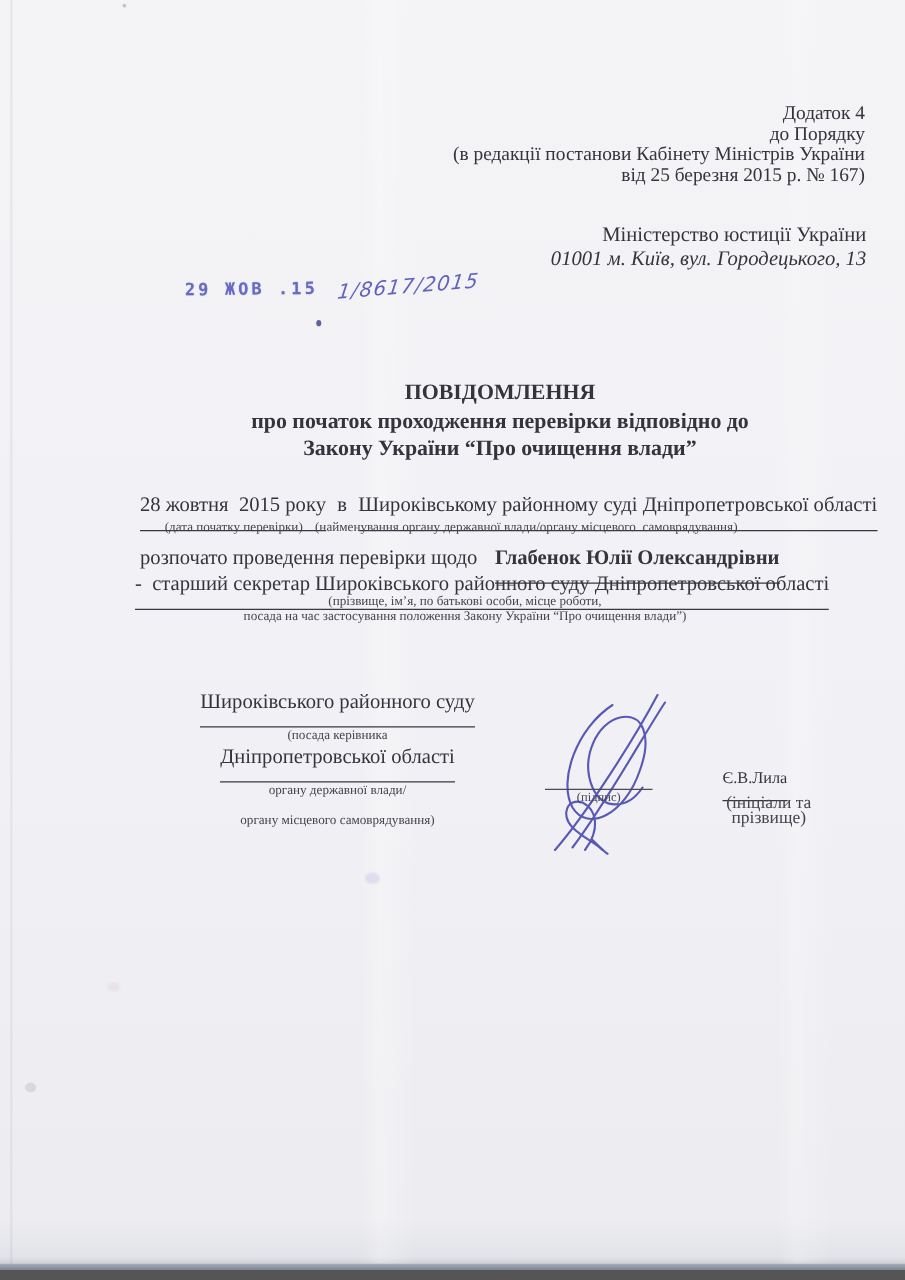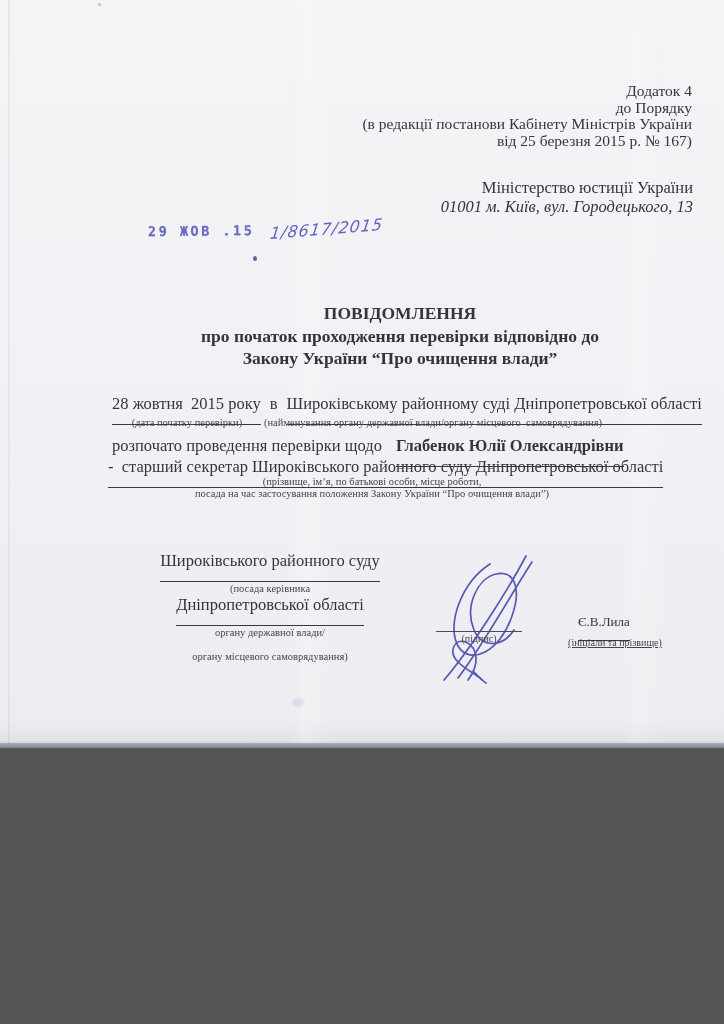--- a/index.html
+++ b/index.html
@@ -1,18 +1,18 @@
 <!DOCTYPE html>
 <html><head>
 <meta charset="utf-8">
 <style>
   html,body{margin:0;padding:0;background:#555;}
   .page{
     position:relative;
-    width:724px;height:748px;
+    width:724px;height:1016px;
     margin:0 auto;
     background:linear-gradient(180deg,#f4f4f7 0%,#f1f1f5 60%,#ededf1 96%,#e2e3e8 99%,#b9bdc5 100%);
     font-family:"Liberation Serif", serif;
     color:#36333c;
     overflow:hidden;
   }
   
   .edge-left{position:absolute;left:8px;top:0;width:2px;height:100%;background:rgba(130,130,150,.10);}
   .edge-bottom{position:absolute;left:0;bottom:0;width:100%;height:5px;background:linear-gradient(180deg,#aab0ba,#7e838d);}
   .streaks{position:absolute;inset:0;background:
@@ -28,32 +28,32 @@
   .ministry{top:179px;right:31px;text-align:right;font-size:16.5px;line-height:18.5px;}
   .ministry .addr{font-style:italic;}
   .stamp{left:148px;top:220px;color:#5153b8;transform:rotate(-.6deg);}
   .stamp-date{font-family:"DejaVu Sans Mono",monospace;font-size:13.5px;letter-spacing:2.5px;font-weight:600;opacity:.85;text-shadow:0 0 1px rgba(81,83,184,.55);}
   .stamp-number{display:inline-block;font-family:"DejaVu Sans",sans-serif;font-size:16px;font-style:italic;transform:rotate(-4deg) skewX(-12deg);margin-left:12px;letter-spacing:1px;opacity:.9;}
   .ink-dot{left:253px;top:256px;width:4px;height:5px;background:#3b3b86;border-radius:50%;opacity:.8;}
   .title{left:90px;top:302px;width:620px;text-align:center;font-weight:bold;font-size:17.5px;line-height:22.5px;}
   .para1{left:112px;top:394px;font-size:16.5px;white-space:nowrap;}
   .conn{margin:0 9px;}
   .cap-date{left:112px;top:417px;width:150px;text-align:center;}
-  .cap-organ{left:264px;top:417px;width:310px;text-align:right;}
+  .cap-organ{left:252px;top:417px;width:310px;text-align:right;}
   .para2{left:112px;top:436px;font-size:16.5px;white-space:nowrap;}
   .person{margin-left:14px;}
   .position-line{left:108px;top:457px;font-size:16.5px;white-space:nowrap;}
   .person-caps{left:112px;top:476px;width:520px;text-align:center;}
   .signing-left{left:110px;top:551px;width:320px;text-align:center;font-size:16.5px;line-height:20px;}
   .signing-left .caption{margin-top:12px;}
   .sig-svg{left:428px;top:552px;}
   .sign-line{left:436px;top:631px;width:86px;border-top:1.3px solid #4d4a54;}
   .sign-cap{left:436px;top:633px;width:86px;text-align:center;font-size:10px;}
   .signee{left:578px;top:614px;font-size:13px;}
-  .signee-cap{left:560px;top:637px;width:110px;text-align:center;font-size:10px;text-decoration:underline;}
+  .signee-cap{left:560px;top:637px;width:110px;text-align:center;font-size:14px;}
   .smudge{left:292px;top:698px;width:12px;height:9px;background:rgba(110,110,200,.16);border-radius:50%;filter:blur(1px);}
   .smudge2{left:86px;top:786px;width:10px;height:7px;background:rgba(200,150,160,.14);border-radius:50%;filter:blur(1px);}
   .smudge3{left:20px;top:866px;width:9px;height:8px;background:rgba(120,120,130,.18);border-radius:50%;filter:blur(.5px);}
 </style>
 </head>
 <body>
 
 <div class="page">
   <div class="streaks"></div>
   <div class="edge-left"></div>

